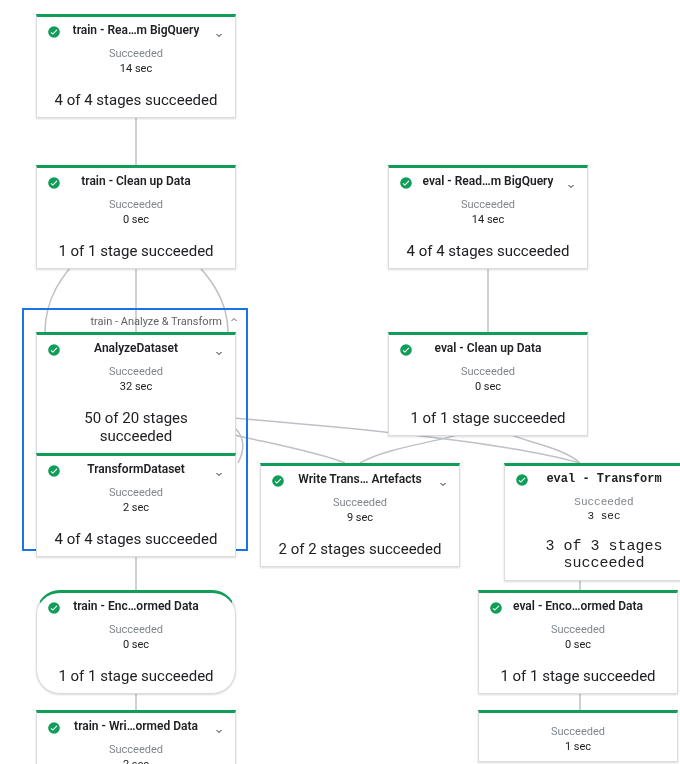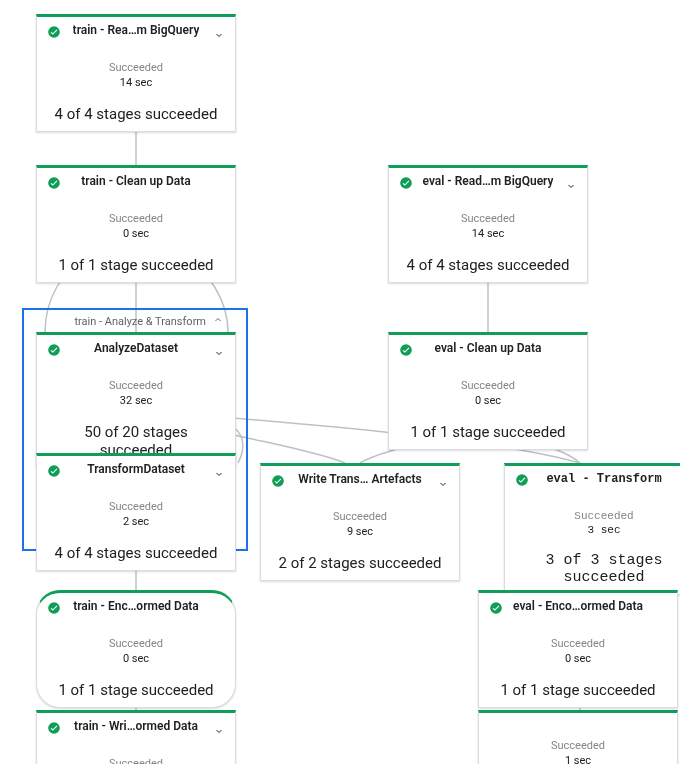--- a/index.html
+++ b/index.html
@@ -56,21 +56,21 @@
     max-width: 150px;
   }
   .node .chev {
     position: absolute;
     right: 0;
     top: 3px;
   }
   .node .status {
     font-size: 11px;
     color: #80868b;
-    margin-top: 20px;
+    margin-top: 6px;
   }
   .node .duration {
     font-size: 11px;
     color: #202124;
     margin-top: 2px;
   }
   .node .stages {
     font-size: 15px;
     color: #202124;
     margin-top: 16px;
@@ -80,21 +80,21 @@
   .group-box {
     position: absolute;
     border: 2px solid #1a73e8;
     background: transparent;
   }
   .group-label-row {
     display: flex;
     align-items: center;
     justify-content: flex-end;
     gap: 6px;
-    padding: 4px 22px 0 6px;
+    padding: 4px 6px 0 6px;
     font-size: 11px;
     color: #5f6368;
   }
 </style>
 </head>
 <body>
 <div class="canvas">
 
 <svg class="edges" xmlns="http://www.w3.org/2000/svg">
   <defs></defs>

